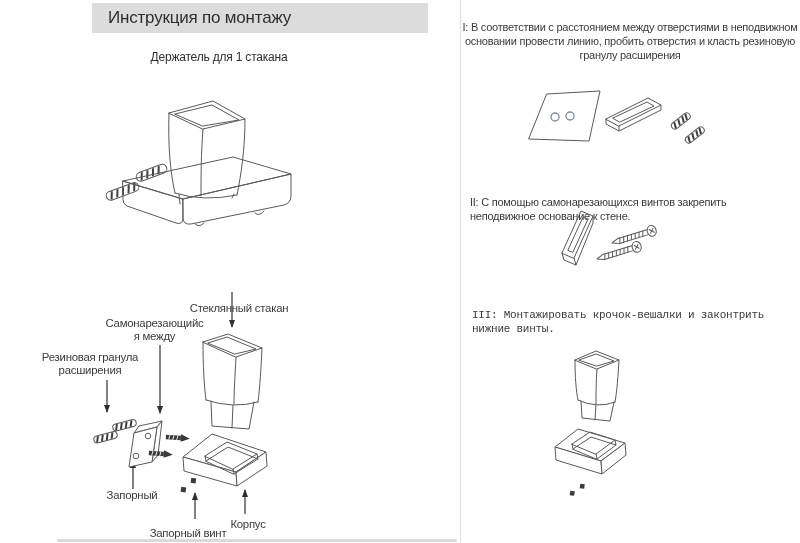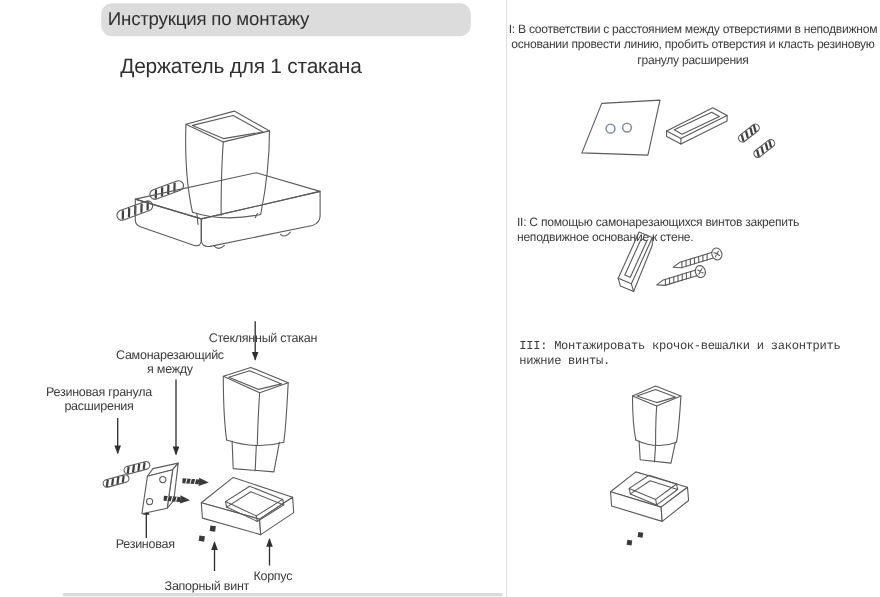--- a/index.html
+++ b/index.html
@@ -6,26 +6,26 @@
   html,body { background:#ffffff; }
   body {
     width:800px; height:543px; position:relative; overflow:hidden;
     font-family:"Liberation Sans", sans-serif;
     color:var(--text,#3f3f3f);
   }
   .abs { position:absolute; }
   .title-bar {
     left:92px; top:3px; width:336px; height:30px;
     background:var(--title-bg,#dcdcdc);
-    font-size:17px; line-height:30px; padding-left:6px;
-    color:#2f2f2f; letter-spacing:-0.2px;border-radius:10px;
+    font-size:17px; line-height:30px; padding-left:16px;
+    color:#2f2f2f; letter-spacing:-0.2px;
   }
   .subtitle {
     left:94px; top:50px; width:250px; text-align:center;
-    font-size:19px; color:#2f2f2f; letter-spacing:-0.2px;
+    font-size:12px; color:#2f2f2f; letter-spacing:-0.2px;
   }
   .step-text {
     font-size:11px; line-height:13.8px; letter-spacing:-0.25px;
     white-space:pre; color:#3b3b3b;
   }
   .center { text-align:center; }
   .lbl {
     font-size:11.4px; line-height:13.2px; letter-spacing:-0.25px;
     white-space:pre-line; color:#3b3b3b;
   }
@@ -146,21 +146,21 @@
 
   <rect class="dark" x="166" y="213" width="5" height="5" transform="rotate(8 168 215)"></rect>
   <rect class="dark" x="156" y="222" width="5" height="5" transform="rotate(8 158 224)"></rect>
 </svg>
 
 <div class="abs lbl center" style="left:185px; top:272px; width:108px;margin-top:30px;">Стеклянный стакан</div>
 <div class="abs lbl center" style="left:102px; top:317px; width:105px;">Самонарезающийс
 я между</div>
 <div class="abs lbl" style="left:30px; top:351px; width:120px;text-align:center;">Резиновая гранула
 расширения</div>
-<div class="abs lbl center" style="left:96px; top:489px; width:72px;">Резиновая</div>
+<div class="abs lbl center" style="left:96px; top:489px; width:72px;">Запорный</div>
 <div class="abs lbl center" style="left:138px; top:527px; width:100px;">Запорный винт</div>
 <div class="abs lbl center" style="left:222px; top:518px; width:52px;">Корпус</div>
 
 <div class="abs step-text center" style="left:458px; top:21px; width:344px;">I: В соответствии с расстоянием между отверстиями в неподвижном
 основании провести линию, пробить отверстия и класть резиновую
 гранулу расширения</div>
 <svg class="abs" style="left:515px; top:85px;" width="200" height="75" viewBox="0 0 200 75">
   <g>
     <path class="ln" d="M32,9 L85,6 L74,56 L14,54 Z"></path>
     <circle class="hole" cx="40" cy="32" r="4"></circle>

